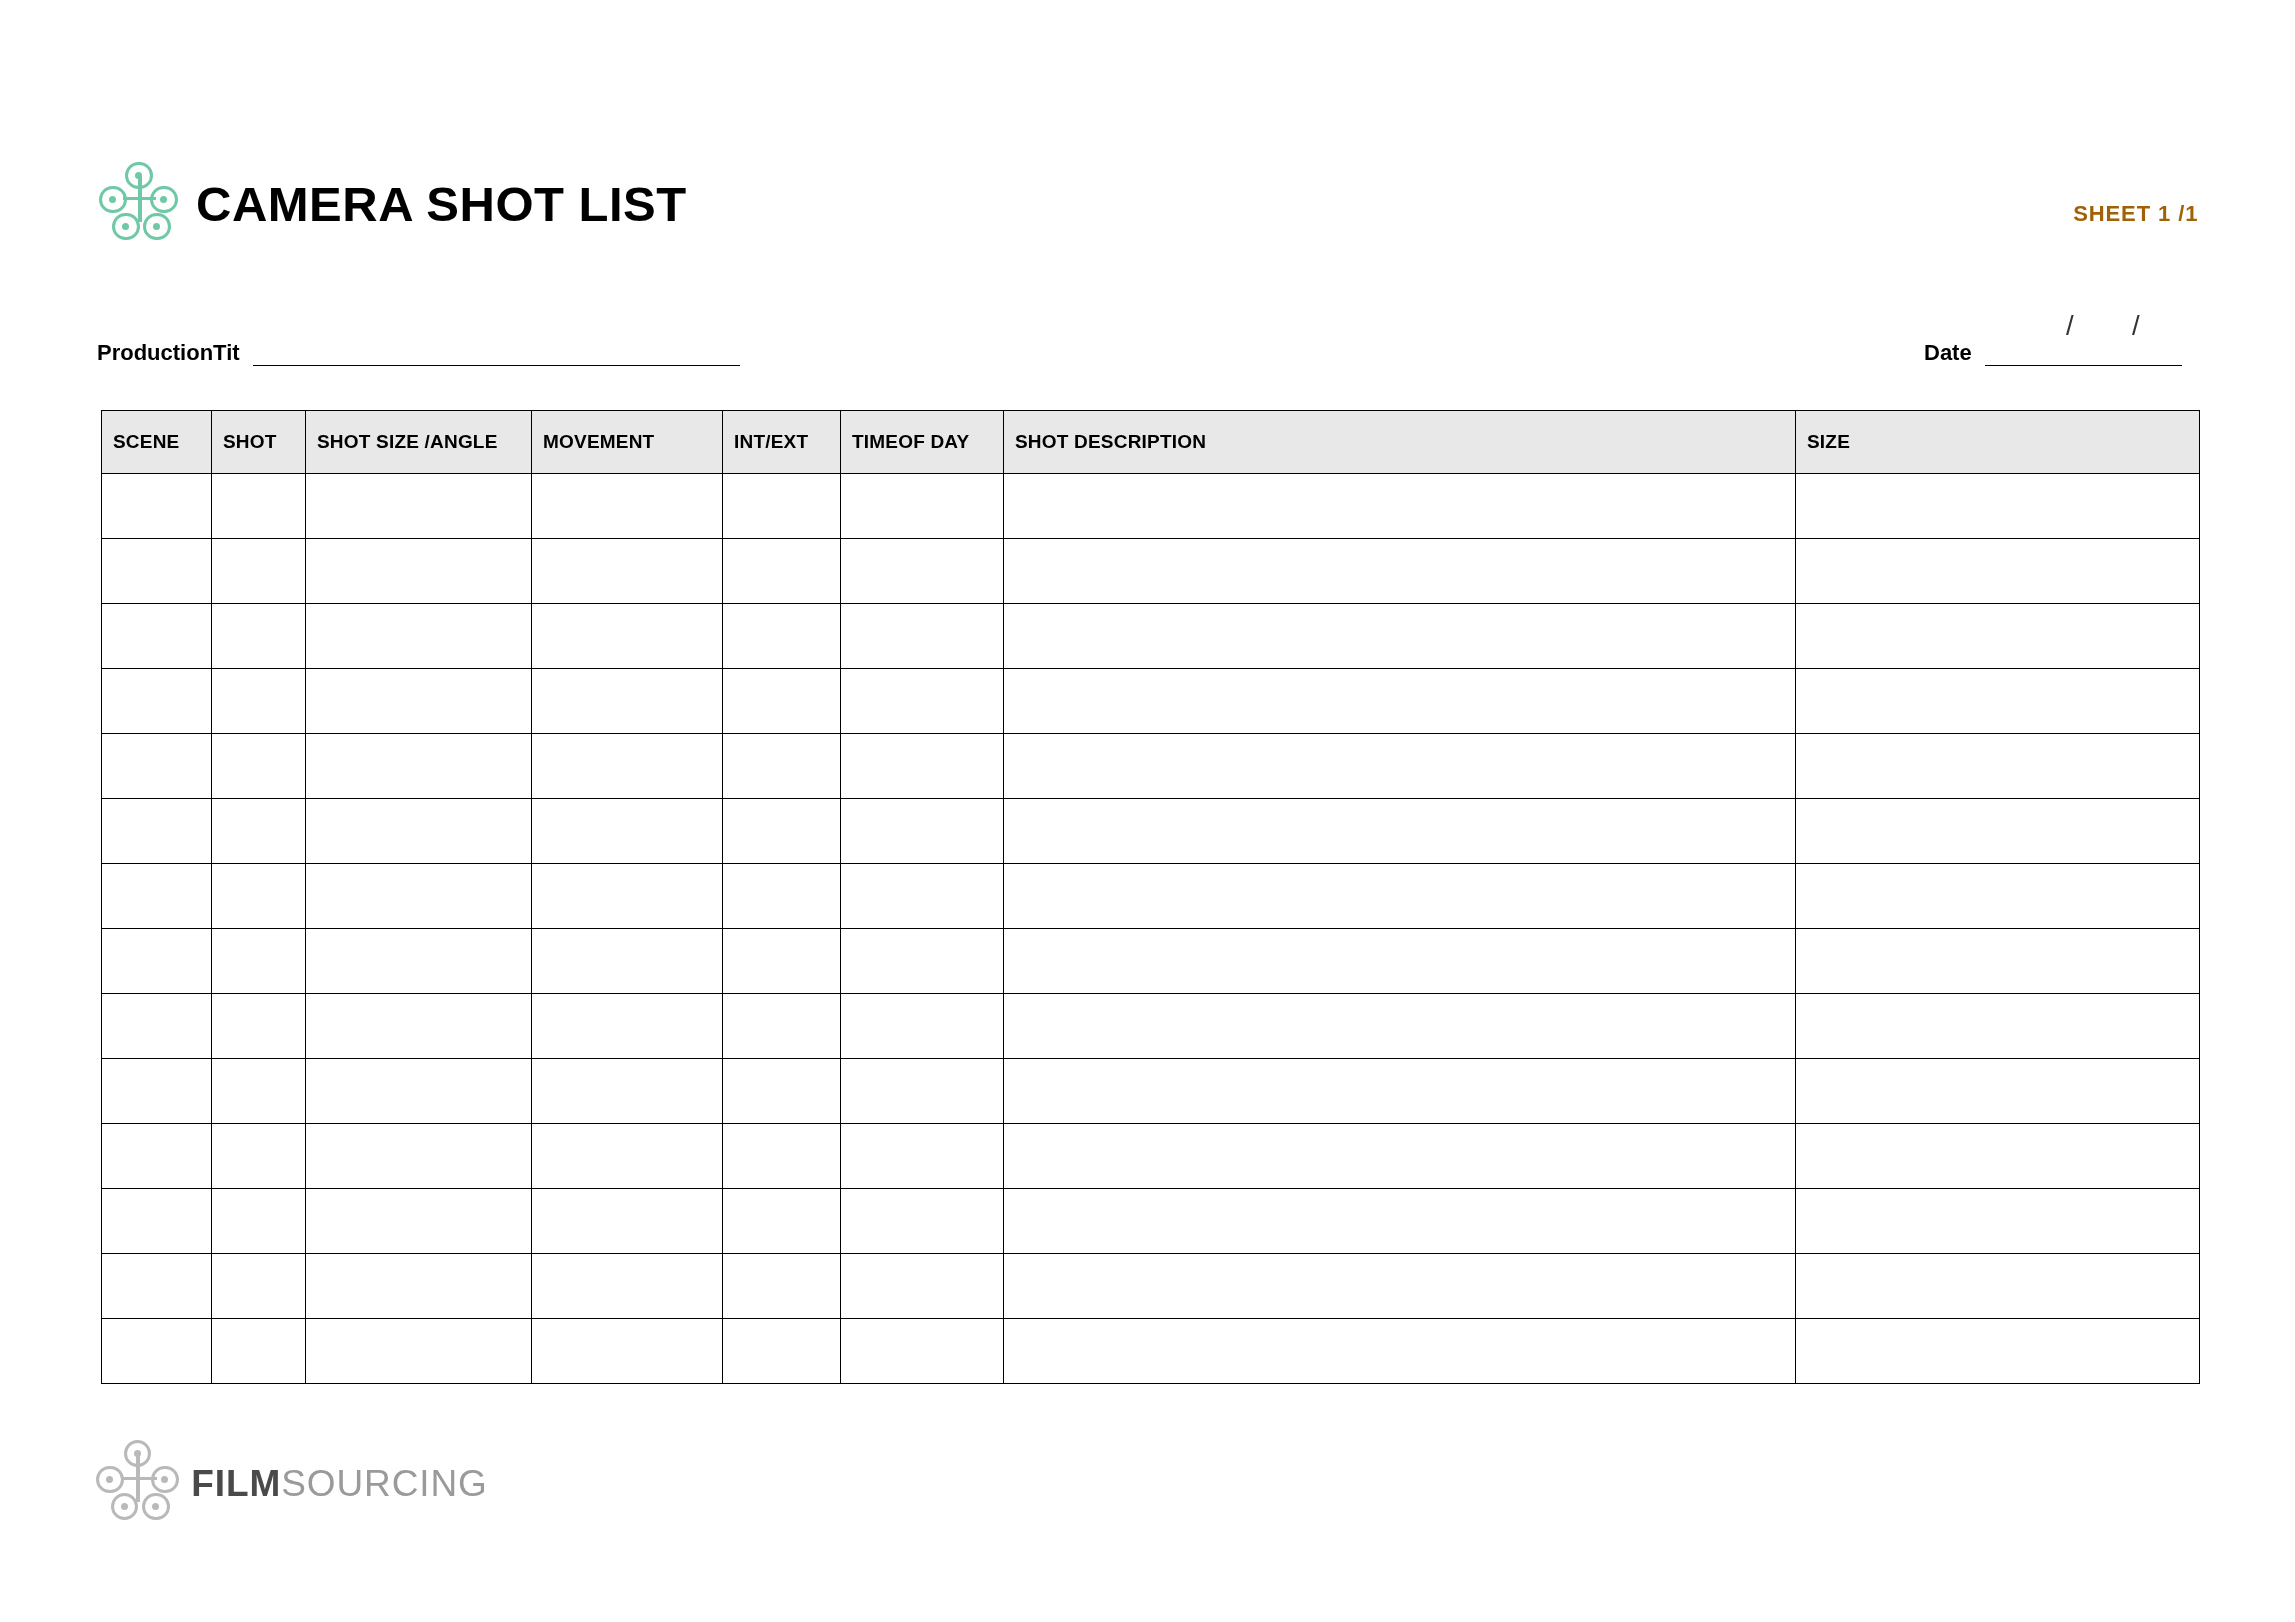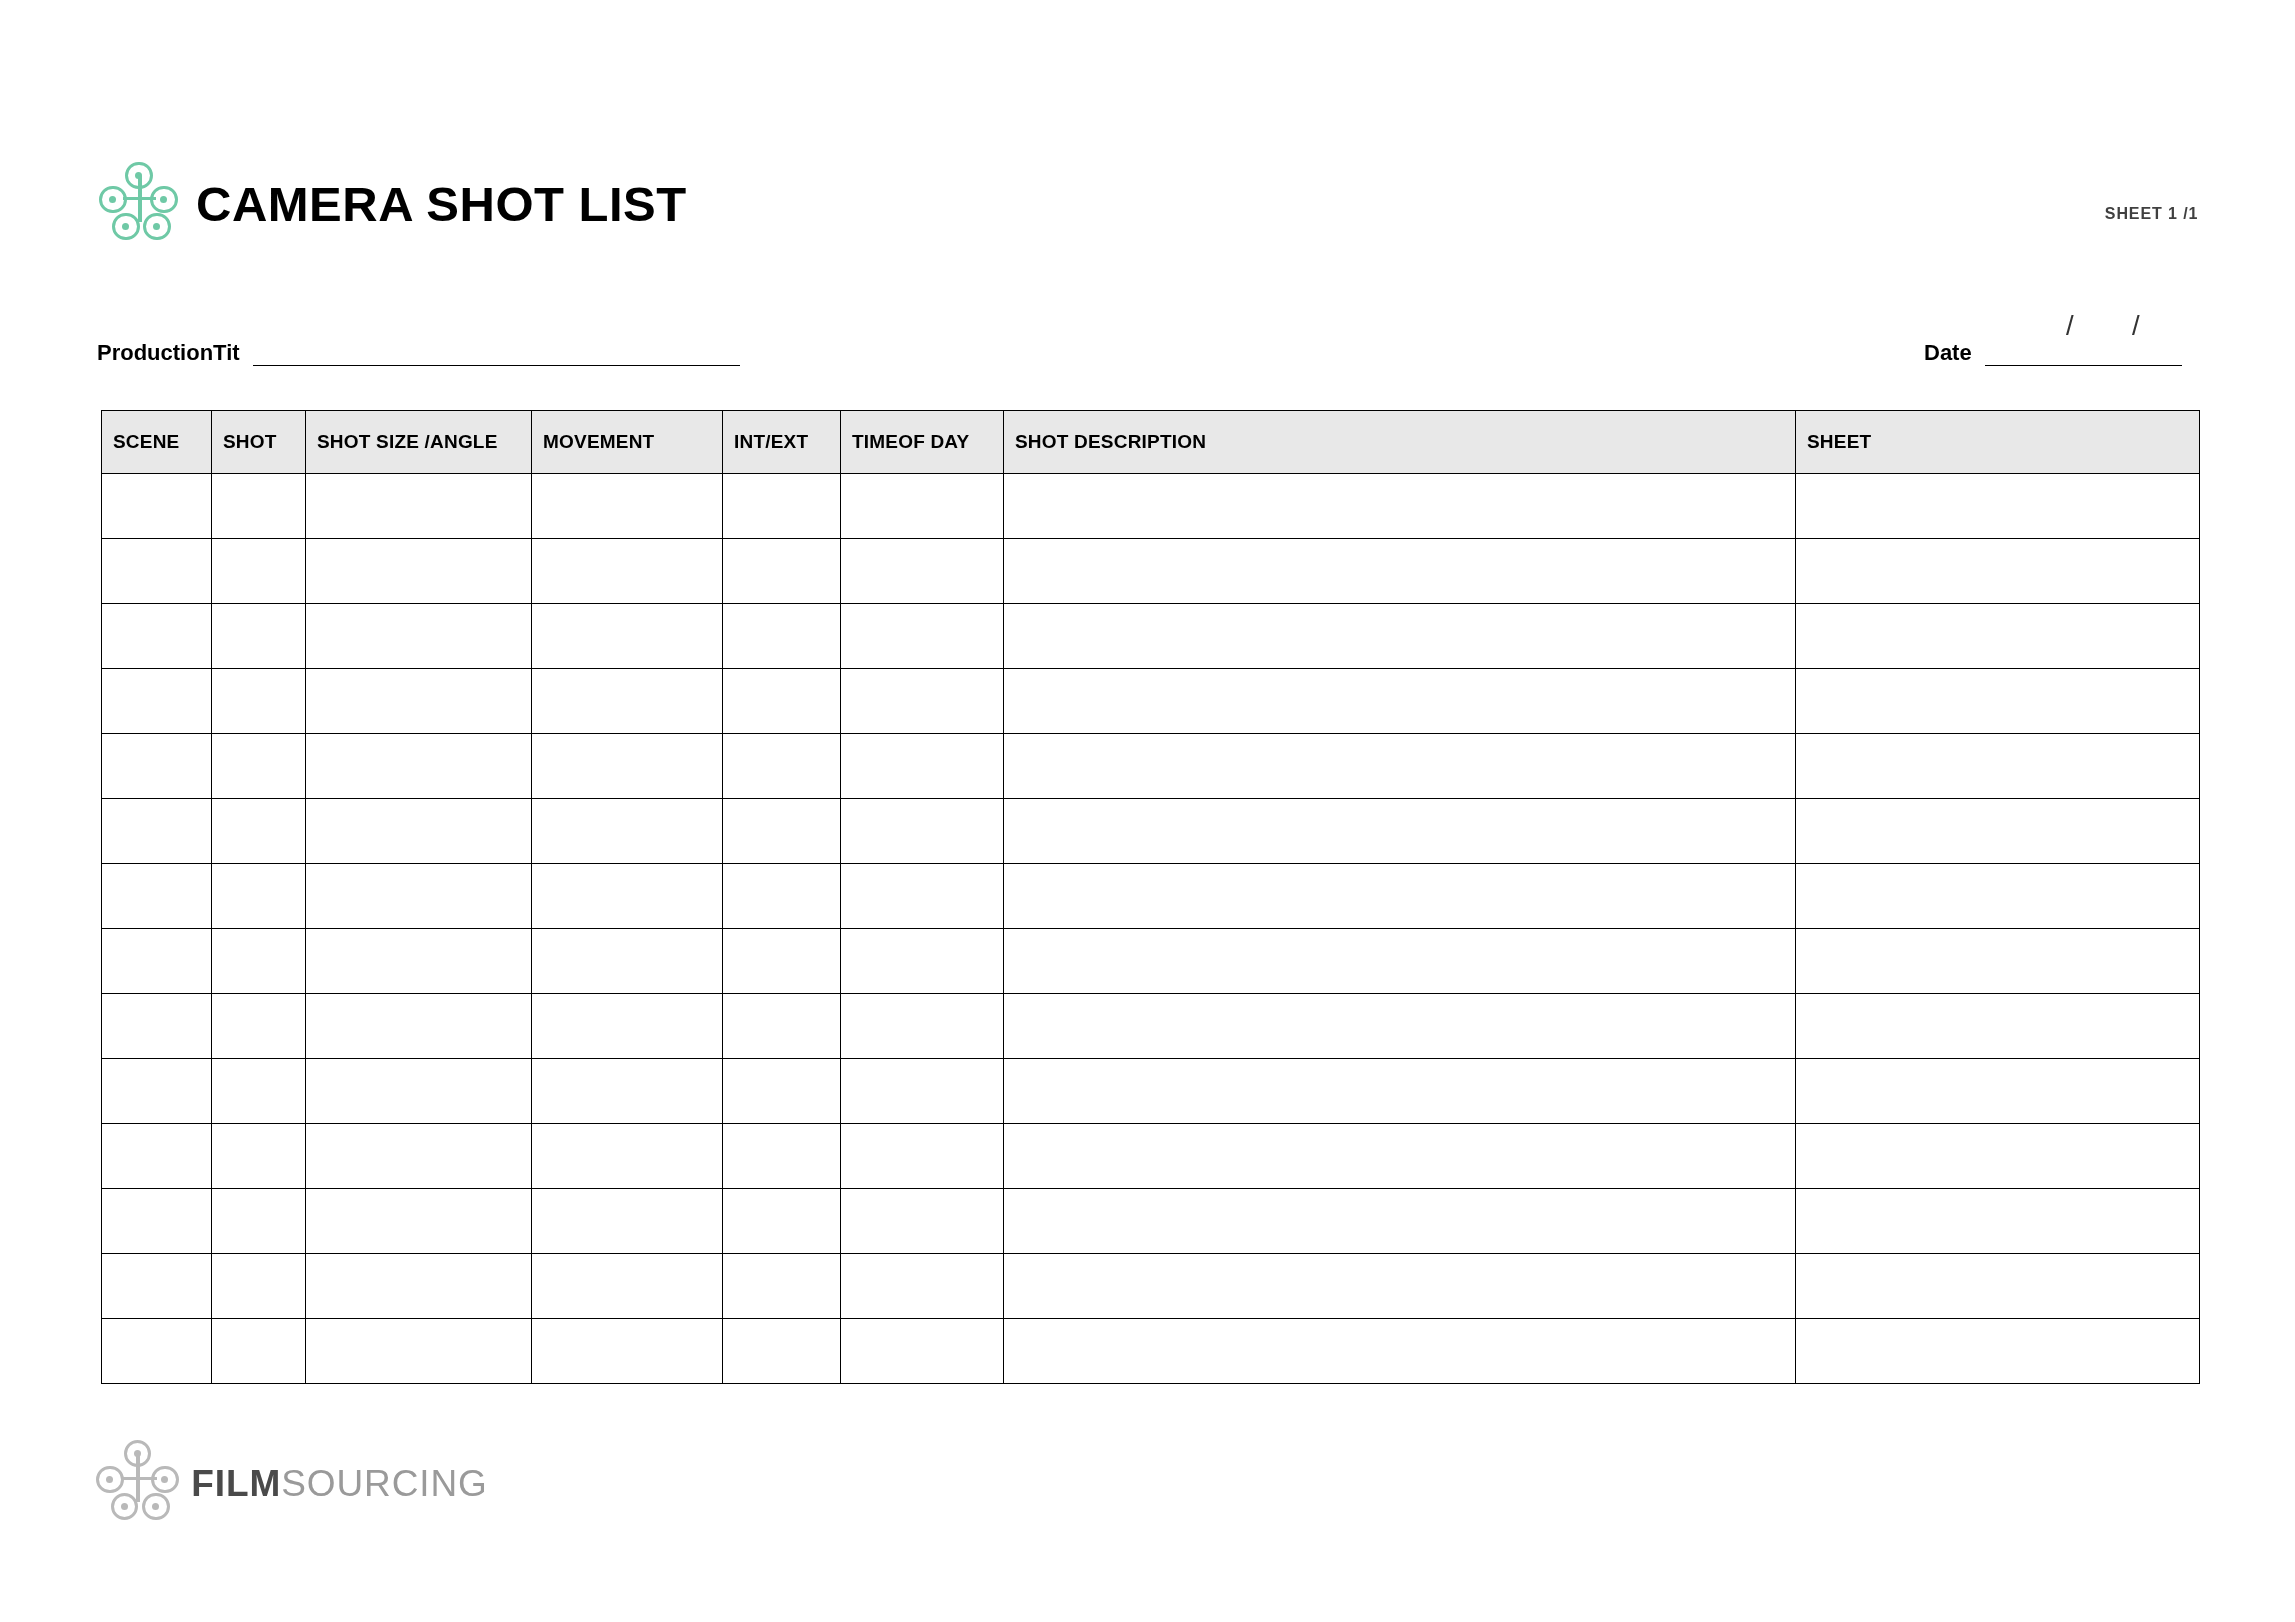--- a/index.html
+++ b/index.html
@@ -41,23 +41,23 @@
   }
   .title {
     font-size: 49px;
     font-weight: bold;
     letter-spacing: 0.5px;
     margin-left: 13px;
     white-space: nowrap;
   }
   .sheet-label {
     margin-left: auto;
-    font-size: 16px;
+    font-size: 22px;
     font-weight: bold;
-    color: #404040;
+    color: #a16207;
     letter-spacing: 0.9px;
     padding-right: 3.7px;
     padding-top: 20px;
   }
 
   
   .fields {
     position: absolute;
     left: 97px;
     top: 326px;
@@ -259,21 +259,21 @@
       </colgroup>
       <thead>
         <tr>
           <th>SCENE</th>
           <th>SHOT</th>
           <th>SHOT SIZE /ANGLE</th>
           <th>MOVEMENT</th>
           <th>INT/EXT</th>
           <th>TIMEOF DAY</th>
           <th>SHOT DESCRIPTION</th>
-          <th>SHEET</th>
+          <th>SIZE</th>
         </tr>
       </thead>
       <tbody id="table-body">
           <tr>
             <td></td>
             <td></td>
             <td></td>
             <td></td>
             <td></td>
             <td></td>

